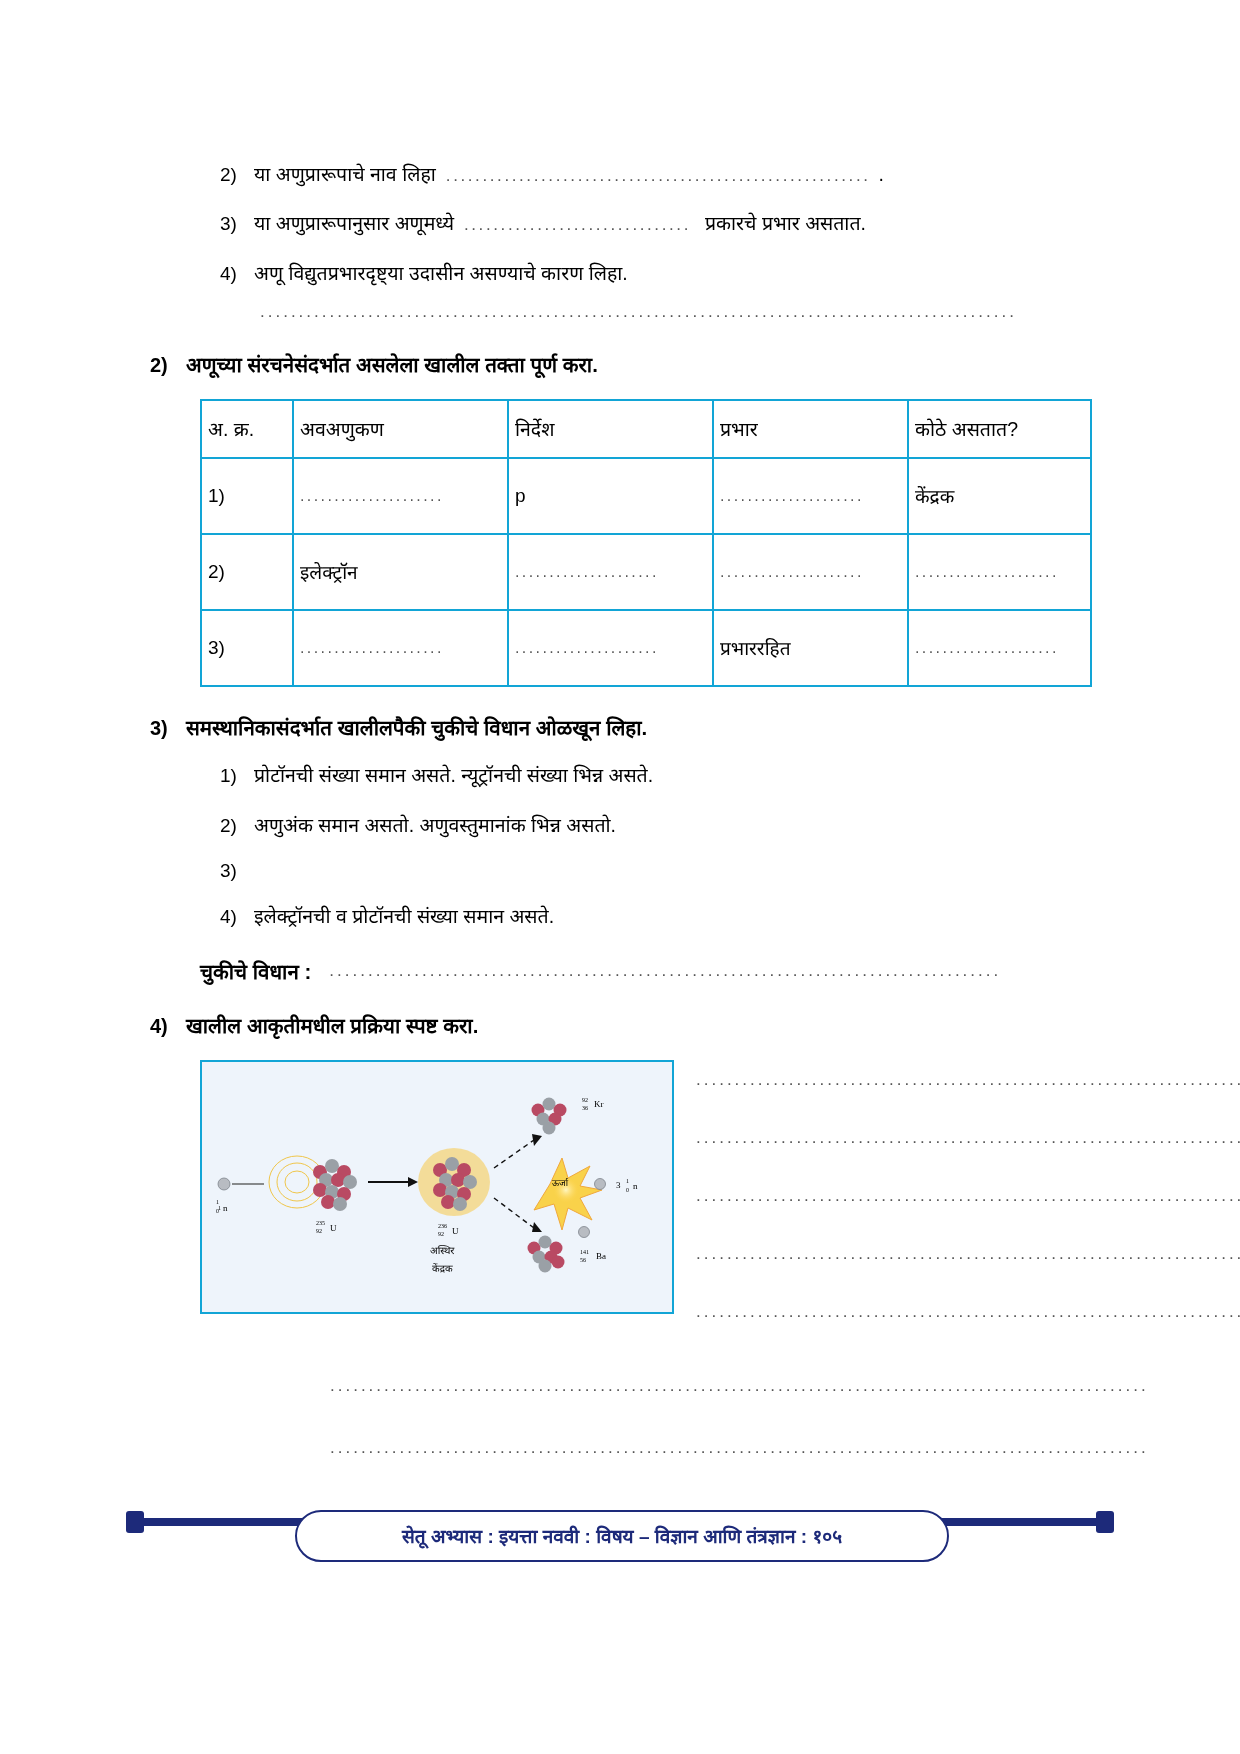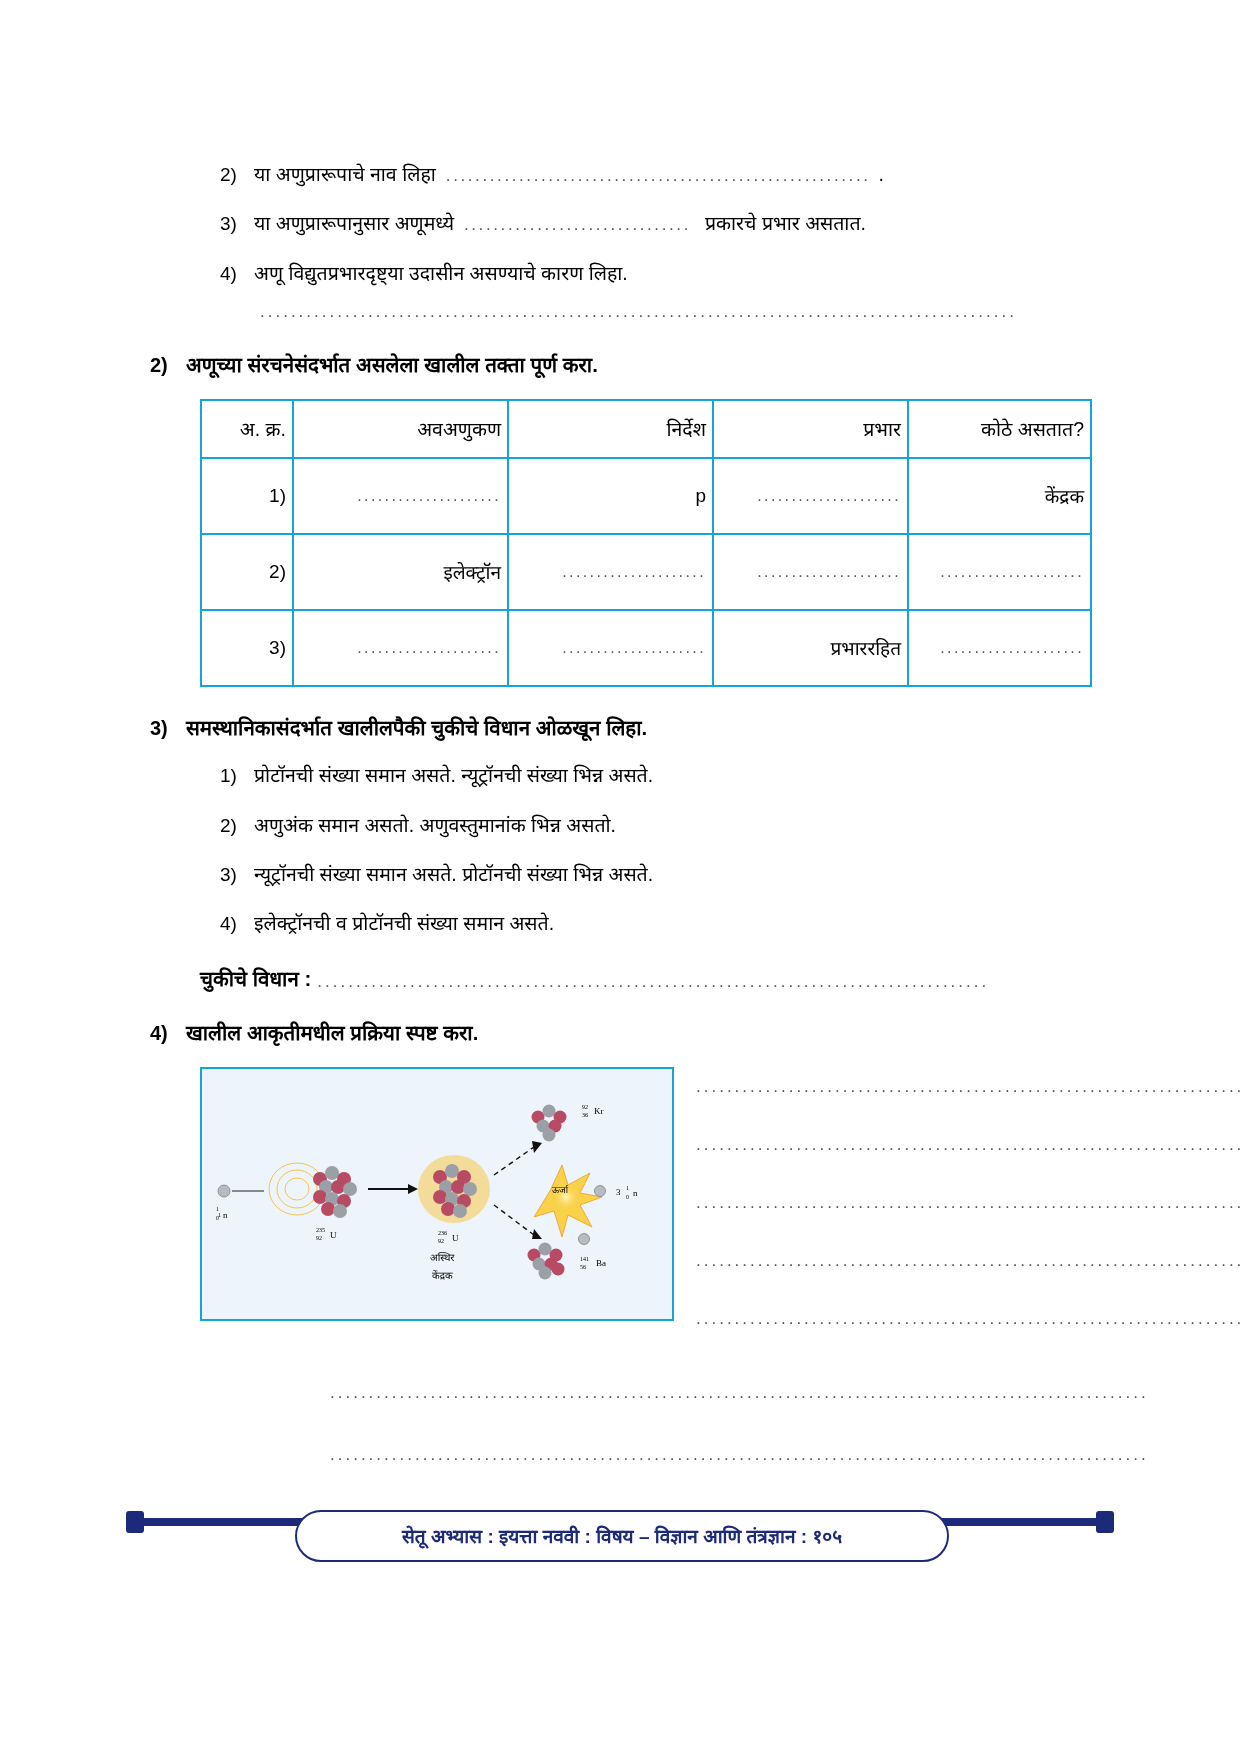--- a/index.html
+++ b/index.html
@@ -89,21 +89,21 @@
     margin-top: 14px;
     margin-bottom: 26px;
   }
   table.qtable {
     border-collapse: collapse;
     width: 890px;
     table-layout: fixed;
   }
   table.qtable th, table.qtable td {
     border: 2px solid #12a5d6;
-    text-align: right;
+    text-align: left;
     font-size: 19px;
     height: 70px;
     vertical-align: middle;
     padding: 2px 6px;
   }
   table.qtable th {
     font-weight: normal;
     font-size: 19.5px;
     height: 52px;
   }
@@ -114,24 +114,25 @@
   }
   col.c1 { width: 92px; }
   col.c2 { width: 215px; }
   col.c3 { width: 205px; }
   col.c4 { width: 195px; }
   col.c5 { width: 183px; }
 
   
   .stmt-row {
     display: flex;
-    align-items: flex-end;
+    align-items: center;
     margin-left: 50px;
     margin-top: 26px;
     margin-bottom: 26px;
+    gap: 12px;
   }
   .stmt-label {
     font-weight: bold;
     font-size: 20.5px;
     white-space: nowrap;
     margin-right: 6px;
   }
   .stmt-dots {
     flex: 1;
     overflow: hidden;
@@ -306,21 +307,20 @@
       <div class="sub-item">
         <span class="marker">1)</span>
         <span class="txt">प्रोटॉनची संख्या समान असते. न्यूट्रॉनची संख्या भिन्न असते.</span>
       </div>
       <div class="sub-item">
         <span class="marker">2)</span>
         <span class="txt">अणुअंक समान असतो.  अणुवस्तुमानांक भिन्न असतो.</span>
       </div>
       <div class="sub-item">
         <span class="marker">3)</span>
-        <span class="txt">न्यूट्रॉनची संख्या समान असते. प्रोटॉनची संख्या भिन्न असते.</span>
       </div>
       <div class="sub-item">
         <span class="marker">4)</span>
         <span class="txt">इलेक्ट्रॉनची व प्रोटॉनची संख्या समान असते.</span>
       </div>
     </div>
 
     <div class="stmt-row">
       <span class="stmt-label">चुकीचे विधान :</span>
       <span class="stmt-dots dotline">.......................................................................................</span>

